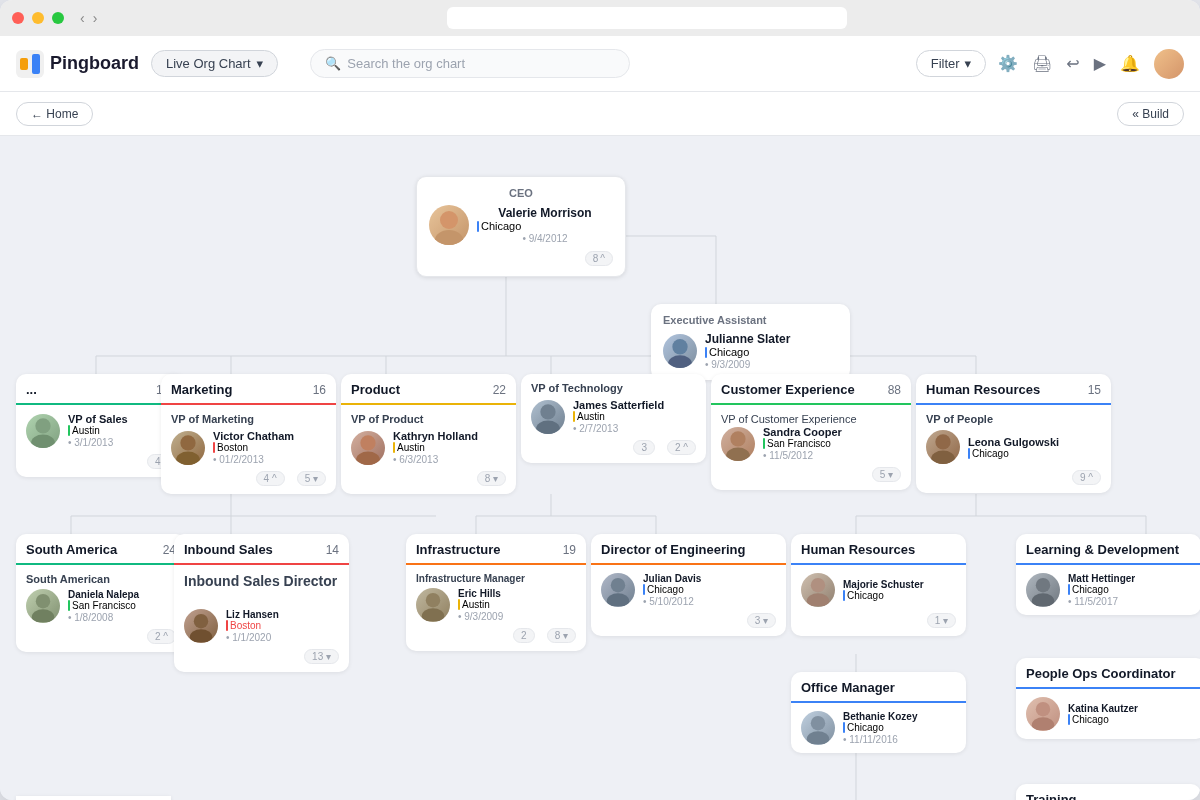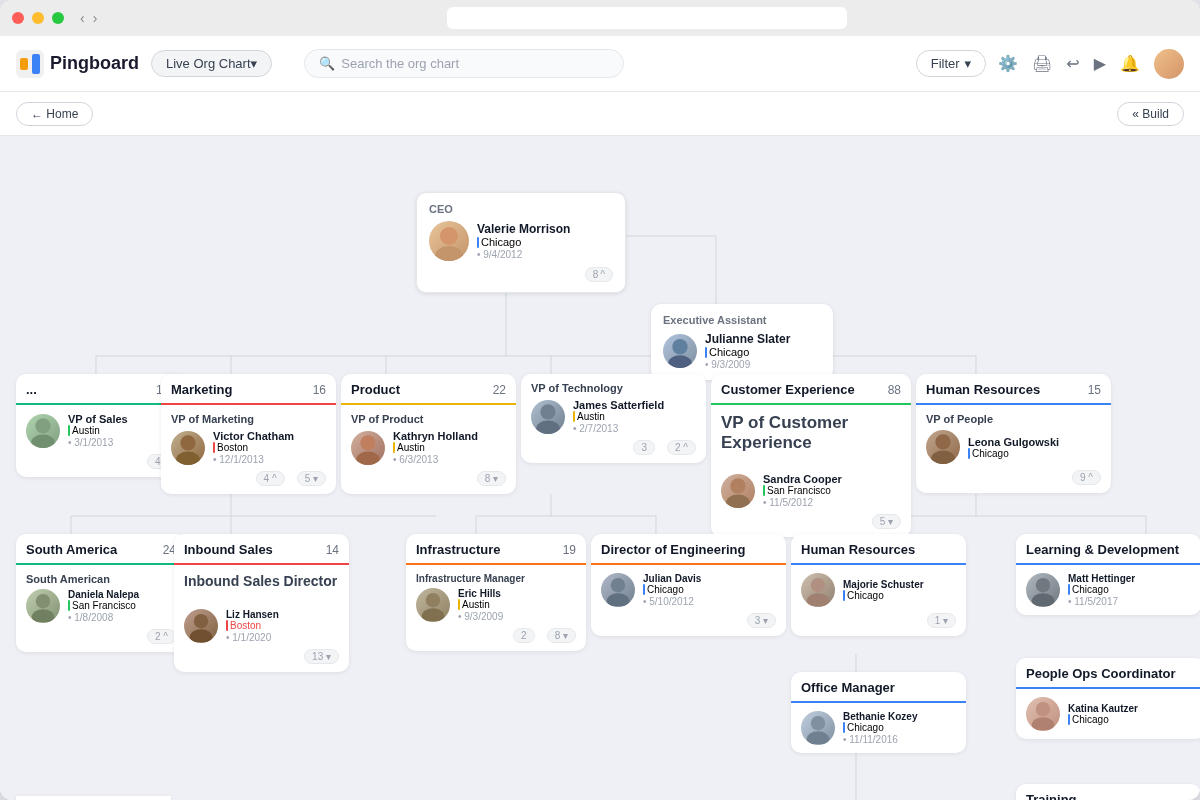--- a/index.html
+++ b/index.html
@@ -13,21 +13,21 @@
     .tl-yellow { background: #febc2e; }
     .tl-green { background: #28c840; }
     .nav-arrows { display: flex; gap: 8px; margin-left: 8px; color: #888; font-size: 14px; }
     .nav-arrows span { cursor: pointer; }
     .url-bar { flex: 1; max-width: 400px; margin: 0 auto; background: white; border-radius: 6px; height: 22px; }
 
     
     .app-header { background: white; height: 56px; display: flex; align-items: center; padding: 0 16px; gap: 12px; border-bottom: 1px solid #e5e7eb; }
     .logo { display: flex; align-items: center; gap: 6px; font-weight: 700; font-size: 18px; color: #1a1a2e; }
     .logo-icon { width: 28px; height: 28px; }
-    .view-selector { background: #f3f4f6; border: 1px solid #d1d5db; border-radius: 20px; padding: 5px 14px; font-size: 13px; font-weight: 500; color: #374151; cursor: pointer; display: flex; align-items: center; }
+    .view-selector { background: #f3f4f6; border: 1px solid #d1d5db; border-radius: 20px; padding: 5px 14px; font-size: 13px; font-weight: 500; color: #374151; cursor: pointer; display: flex; align-items: center; gap: 6px; }
     .search-bar { flex: 1; max-width: 320px; background: #f9fafb; border: 1px solid #e5e7eb; border-radius: 20px; padding: 6px 14px; font-size: 13px; color: #9ca3af; display: flex; align-items: center; gap: 6px; margin-left: 20px; }
     .filter-btn { background: white; border: 1px solid #d1d5db; border-radius: 20px; padding: 5px 14px; font-size: 13px; color: #374151; cursor: pointer; display: flex; align-items: center; gap: 5px; margin-left: auto; }
     .header-icons { display: flex; align-items: center; gap: 14px; color: #6b7280; font-size: 16px; }
     .avatar-circle { width: 30px; height: 30px; border-radius: 50%; background: #d1d5db; overflow: hidden; }
 
     
     .toolbar { background: white; height: 44px; display: flex; align-items: center; padding: 0 16px; border-bottom: 1px solid #e5e7eb; }
     .home-btn { background: white; border: 1px solid #d1d5db; border-radius: 20px; padding: 4px 14px; font-size: 12px; color: #374151; cursor: pointer; display: flex; align-items: center; gap: 5px; }
     .build-btn { margin-left: auto; background: white; border: 1px solid #d1d5db; border-radius: 20px; padding: 4px 14px; font-size: 12px; color: #374151; cursor: pointer; }
 
@@ -160,21 +160,21 @@
 
         <line x1="960" y1="338" x2="960" y2="360" stroke="#d1d5db" stroke-width="1"></line>
         <line x1="840" y1="360" x2="1130" y2="360" stroke="#d1d5db" stroke-width="1"></line>
         <line x1="840" y1="360" x2="840" y2="378" stroke="#d1d5db" stroke-width="1"></line>
         <line x1="1130" y1="360" x2="1130" y2="378" stroke="#d1d5db" stroke-width="1"></line>
 
         <line x1="840" y1="498" x2="840" y2="516" stroke="#d1d5db" stroke-width="1"></line>
         <line x1="840" y1="516" x2="840" y2="650" stroke="#d1d5db" stroke-width="1"></line>
       </svg>
 
-      <div class="abs org-card ceo-card" style="left:400px; top:36px; width:210px;">
+      <div class="abs org-card ceo-card" style="left:400px; top:20px; width:210px;text-align:center;">
         <div class="org-card-title">CEO</div>
         <div class="person-row">
           <div class="small-avatar" style="background:linear-gradient(135deg,#e8c49a,#c4956a); width:40px;height:40px; border-radius:50%; overflow:hidden;">
             <svg viewBox="0 0 40 40" width="40" height="40">
                 <circle cx="20" cy="15" r="9" fill="#d4956a"></circle>
                 <ellipse cx="20" cy="35" rx="14" ry="10" fill="#c4956a"></ellipse>
               </svg>
           </div>
           <div class="person-info">
             <div class="person-name">Valerie Morrison</div>
@@ -183,21 +183,21 @@
               <span class="loc-text">Chicago</span>
             </div>
             <div class="person-date">• 9/4/2012</div>
           </div>
         </div>
         <div class="card-footer">
           <span class="expand-btn"><span>8</span> ^</span>
         </div>
       </div>
 
-      <div class="abs org-card" style="left:635px; top:148px; width:182px;">
+      <div class="abs org-card" style="left:635px; top:148px; width:199px;">
         <div class="org-card-title">Executive Assistant</div>
         <div class="person-row">
           <div class="small-avatar" style="background:linear-gradient(135deg,#b0c4de,#8090a0);">
             <svg viewBox="0 0 40 40" width="34" height="34">
                 <circle cx="20" cy="15" r="9" fill="#6080a0"></circle>
                 <ellipse cx="20" cy="35" rx="14" ry="10" fill="#506080"></ellipse>
               </svg>
           </div>
           <div class="person-info">
             <div class="person-name">Julianne Slater</div>
@@ -251,21 +251,21 @@
                   <circle cx="20" cy="14" r="9" fill="#906840"></circle>
                   <ellipse cx="20" cy="34" rx="14" ry="10" fill="#806030"></ellipse>
                 </svg>
             </div>
             <div class="person-info">
               <div class="person-name" style="font-size:11px;">Victor Chatham</div>
               <div class="loc">
                 <div class="loc-bar" style="background:#ef4444;"></div>
                 <span class="loc-text" style="font-size:10px;">Boston</span>
               </div>
-              <div class="person-date">• 12/1/2013</div>
+              <div class="person-date">• 01/2/2013</div>
             </div>
           </div>
           <div class="card-footer">
             <span class="expand-btn">4 ^</span>
             <span style="margin:0 2px;"></span>
             <span class="expand-btn">5 ▾</span>
           </div>
         </div>
       </div>
 
@@ -324,21 +324,21 @@
           </div>
         </div>
       </div>
 
       <div class="abs dept-card dept-customer" style="left:695px; top:218px; width:200px;">
         <div class="dept-header">
           <span class="dept-name">Customer Experience</span>
           <span class="dept-count">88</span>
         </div>
         <div class="dept-body">
-          <div style="font-size:17px; font-weight:700; color:#374151; margin-bottom:20px;">VP of Customer Experience</div>
+          <div style="font-size:11px; font-weight:400; color:#374151; margin-bottom:1px;">VP of Customer Experience</div>
           <div class="person-row">
             <div class="small-avatar" style="background:linear-gradient(135deg,#d0b0a0,#b08060);">
               <svg viewBox="0 0 40 40" width="34" height="34">
                   <circle cx="20" cy="14" r="9" fill="#b08060"></circle>
                   <ellipse cx="20" cy="34" rx="14" ry="10" fill="#907050"></ellipse>
                 </svg>
             </div>
             <div class="person-info">
               <div class="person-name" style="font-size:11px;">Sandra Cooper</div>
               <div class="loc">

